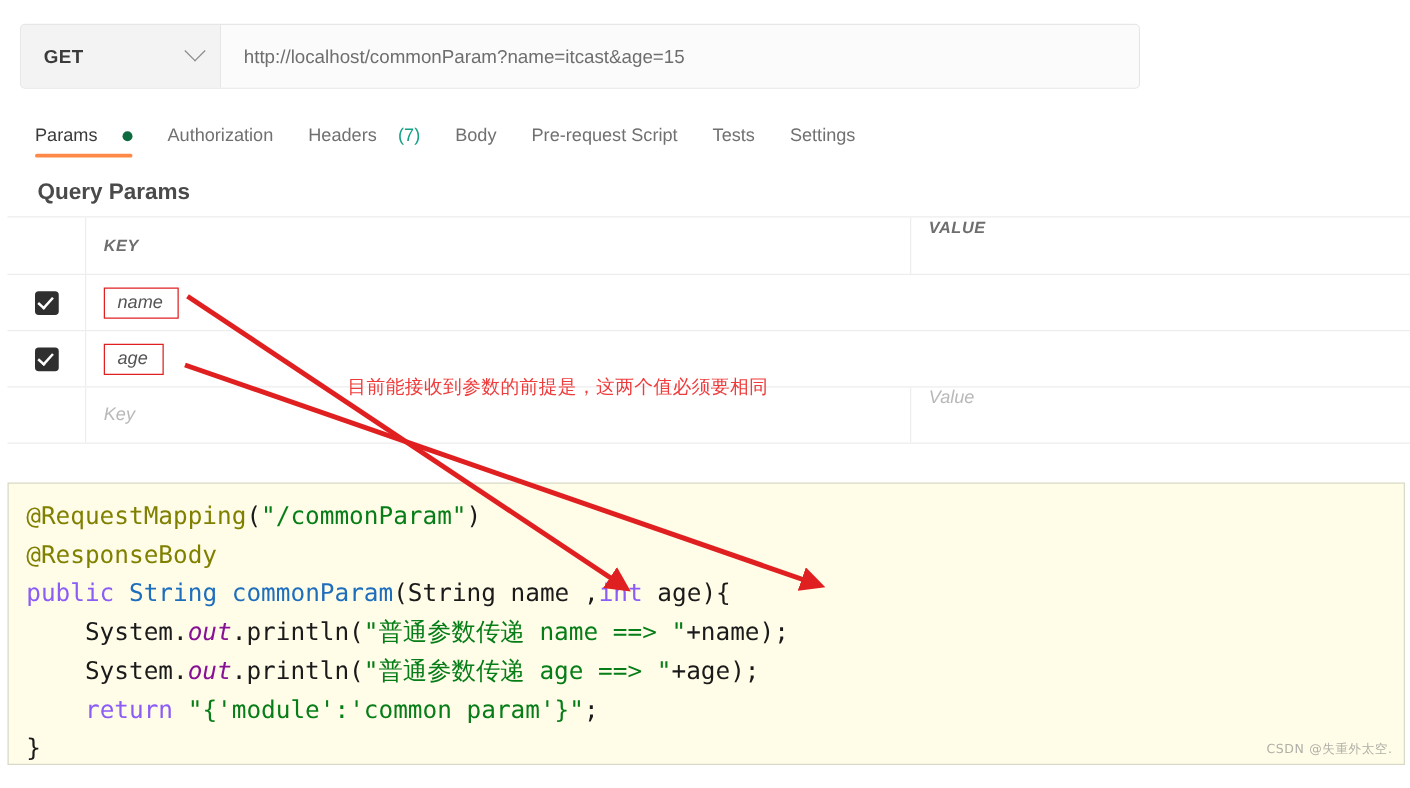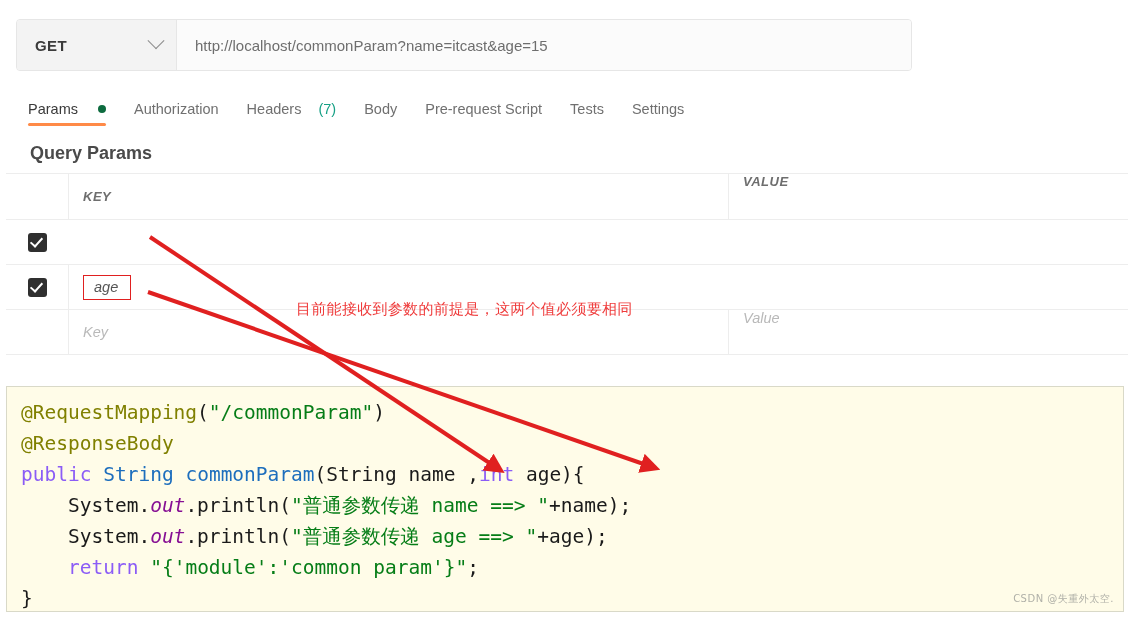--- a/index.html
+++ b/index.html
@@ -202,21 +202,21 @@
     border: 1.6px solid #e02020;
     padding: 3px 12px 4px 10px;
     margin-left: 0px;
     background: transparent;
     box-sizing: border-box;
   }
 
   
   #annotation-note {
     position: absolute;
-    left: 296px;
+    left: 278px;
     top: 300px;
     font-size: 15px;
     color: #ef3b3b;
     font-family: "DejaVu Sans", sans-serif;
     white-space: nowrap;
     letter-spacing: 0.3px;
   }
 
   
   #code-block {
@@ -311,20 +311,23 @@
       <span class="col-head">KEY</span>
     </div>
     <div class="cell-value">
       <span class="col-head">VALUE</span>
     </div>
   </div>
 
   <div class="prow">
     <div class="cell-check">
       <span class="checkbox"></span>
+    </div>
+    <div class="cell-key">
+      <span class="cell-text key-hl">name</span>
     </div>
   </div>
 
   <div class="prow">
     <div class="cell-check">
       <span class="checkbox"></span>
     </div>
     <div class="cell-key">
       <span class="cell-text key-hl">age</span>
     </div>

